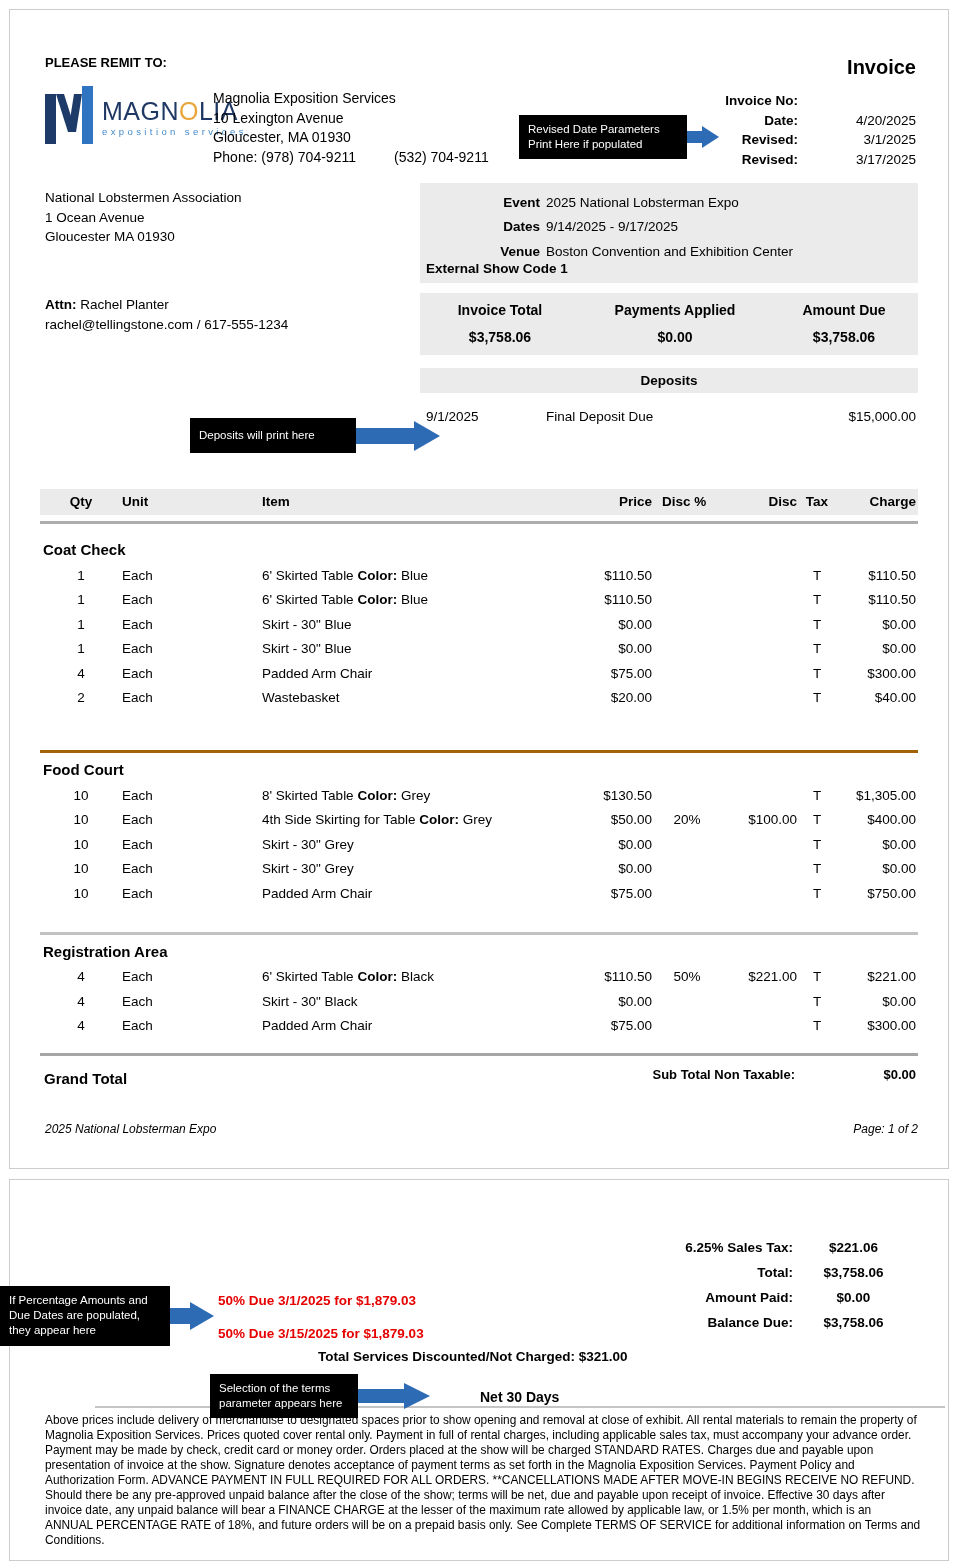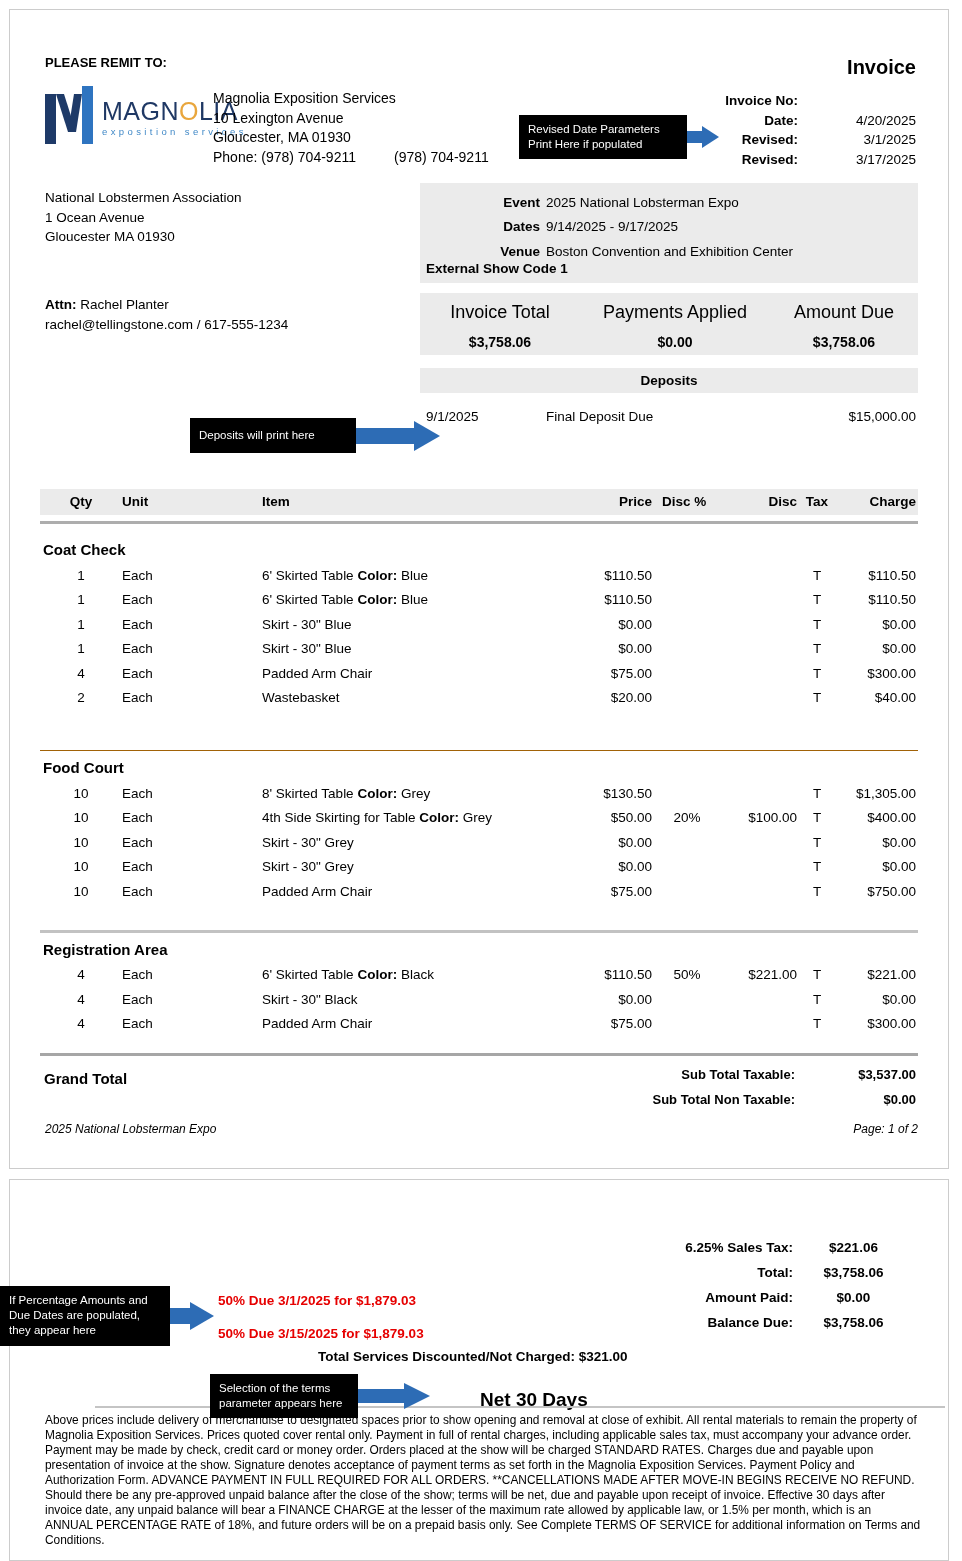--- a/index.html
+++ b/index.html
@@ -46,21 +46,21 @@
   .attn b { font-weight: bold; }
 
   
   .gray-box { background: #ebebeb; }
   .event-box { left: 410px; top: 173px; width: 498px; height: 100px; padding-top: 7px; }
   .ev-row { display: grid; grid-template-columns: 120px 1fr; column-gap: 6px; height: 24.5px; align-items: center; font-size: 13.5px; }
   .ev-label { font-weight: bold; text-align: right; padding-left: 40px; }
   .show-code { position: absolute; left: 6px; bottom: 7px; font-weight: bold; font-size: 13.5px; }
   .summary-box { left: 410px; top: 283px; width: 498px; height: 62px; display: grid; grid-template-columns: 160px 190px 1fr; padding-top: 9px; }
   .sum-col { text-align: center; }
-  .sum-h { font-weight: normal; font-size: 18px; }
+  .sum-h { font-weight: bold; font-size: 14px; }
   .sum-v { font-weight: bold; font-size: 14px; margin-top: 11px; }
 
   
   .dep-header { left: 410px; top: 358px; width: 498px; height: 25px; font-weight: bold; font-size: 13.5px; text-align: center; line-height: 25px; }
   .dep-rows { left: 410px; top: 394px; width: 498px; }
   .dep-row { display: grid; grid-template-columns: 120px 1fr auto; height: 24.5px; align-items: center; font-size: 13.5px; padding: 0 2px 0 6px; }
   .dep-amt { text-align: right; }
 
   
   .i-grid { display: grid; grid-template-columns: 82px 140px 310px 80px 70px 75px 40px 81px; align-items: center; font-size: 13.5px; }
@@ -72,40 +72,40 @@
   .c-discpct { text-align: center; }
   .h-discpct { text-align: left; padding-left: 10px; }
   .c-disc { text-align: right; }
   .c-tax { text-align: center; }
   .c-charge { text-align: right; padding-right: 2px; }
   .it-clabel { font-weight: bold; }
   .items-body { left: 30px; top: 524px; width: 878px; }
   .sec .sec-name { font-size: 15px; font-weight: bold; height: 27px; display: flex; align-items: center; padding-left: 3px; }
   .sec .i-row { height: 24.5px; }
   .sec1 { margin-top: 2px; }
-  .sec2 { margin-top: 40px; border-top: 1px solid #a16207; padding-top: 3px; }
+  .sec2 { margin-top: 40px; border-top: 3px solid #a16207; padding-top: 3px; }
   .sec3 { margin-top: 26px; border-top: 3px solid #c2c2c2; padding-top: 3px; }
 
   
   .gt { left: 30px; top: 1043px; width: 878px; border-top: 3px solid #a6a6a6; padding-top: 6px; }
   .gt-label { position: absolute; left: 4px; top: 14px; font-size: 15px; font-weight: bold; }
   .gt-row { display: grid; grid-template-columns: 1fr 123px; height: 25px; align-items: center; font-size: 13px; }
   .gt-l { font-weight: bold; text-align: right; }
   .gt-v { font-weight: bold; text-align: right; padding-right: 2px; }
   .footer { left: 35px; top: 1112px; width: 873px; display: flex; justify-content: space-between; font-style: italic; font-size: 12px; }
 
   
   .totals2 { left: 400px; top: 55px; width: 506px; }
   .t2-row { display: grid; grid-template-columns: 1fr 123px; height: 25px; align-items: center; font-size: 13.5px; }
   .t2-l { font-weight: bold; text-align: right; }
   .t2-v { font-weight: bold; text-align: center; padding-right: 2px; }
   .due { position: absolute; left: 208px; color: #e60000; font-weight: bold; font-size: 13.5px; }
   .due1 { top: 113px; } .due2 { top: 146px; }
   .disc-note { left: 308px; top: 169px; font-weight: bold; font-size: 13.5px; }
-  .net30 { left: 433px; top: 209px; font-weight: bold; font-size: 19px; padding-left: 37px; }
+  .net30 { left: 433px; top: 209px; font-weight: bold; font-size: 14px; padding-left: 37px; }
   .terms-rule { left: 85px; top: 226px; width: 850px; height: 2px; background: #c4c4c4; }
   .terms { left: 35px; top: 233px; width: 876px; font-size: 11.9px; line-height: 15px; }
 </style>
 </head>
 <body>
 
 <div class="page page1">
 
   <div class="abs remit">PLEASE REMIT TO:</div>
 
@@ -119,21 +119,21 @@
     <div class="logo-text">
       <div class="logo-name"><span>MAGN</span><span class="gold">O</span><span>LIA</span></div>
       <div class="logo-tag">exposition services</div>
     </div>
   </div>
 
   <div class="abs company">
     <div>Magnolia Exposition Services</div>
     <div>10 Lexington Avenue</div>
     <div>Gloucester, MA 01930</div>
-    <div><span>Phone: (978) 704-9211</span><span class="ph2">(978) 704-9211</span></div>
+    <div><span>Phone: (978) 704-9211</span><span class="ph2">(532) 704-9211</span></div>
   </div>
 
   <div class="abs inv-title">Invoice</div>
 
   <div class="abs inv-meta">
     <div class="meta-row">
         <span class="meta-l">Invoice No:</span>
         <span class="meta-v"></span>
       </div>
     <div class="meta-row">
@@ -399,24 +399,20 @@
     <div class="c-tax">T</div>
     <div class="c-charge">$300.00</div>
   </div>
 </div>
   </div>
 </div>
 
   <div class="abs gt">
     <div class="gt-label">Grand Total</div>
     <div class="gt-row">
-        <span class="gt-l">Sub Total Taxable:</span>
-        <span class="gt-v">$3,537.00</span>
-      </div>
-    <div class="gt-row">
         <span class="gt-l">Sub Total Non Taxable:</span>
         <span class="gt-v">$0.00</span>
       </div>
   </div>
 
   <div class="abs footer">
     <span>2025 National Lobsterman Expo</span>
     <span>Page: 1 of 2</span>
   </div>
 </div>

